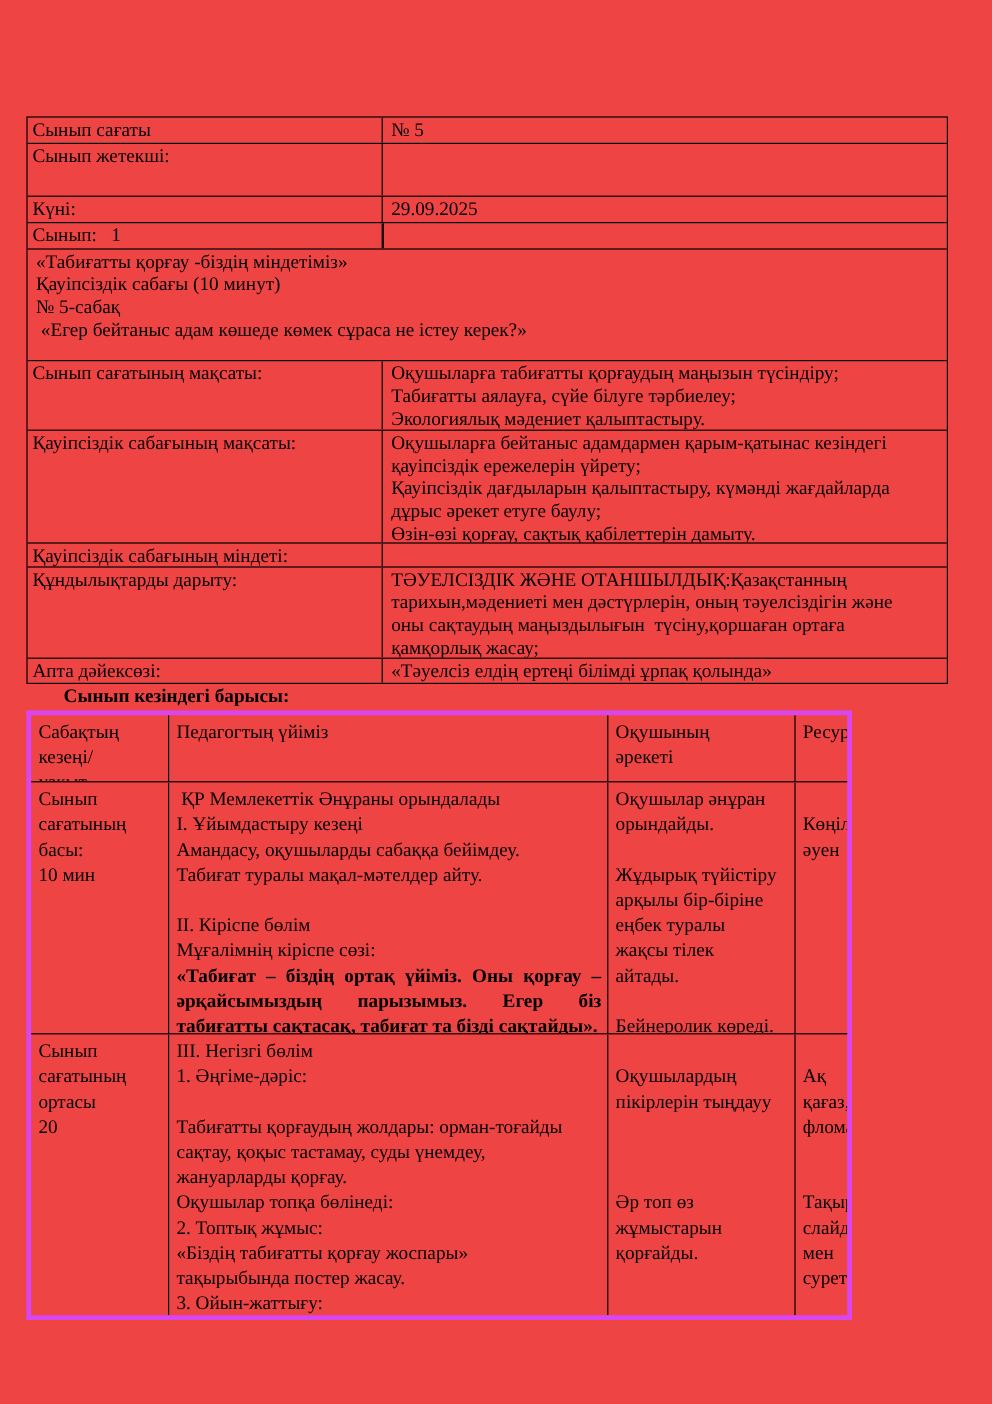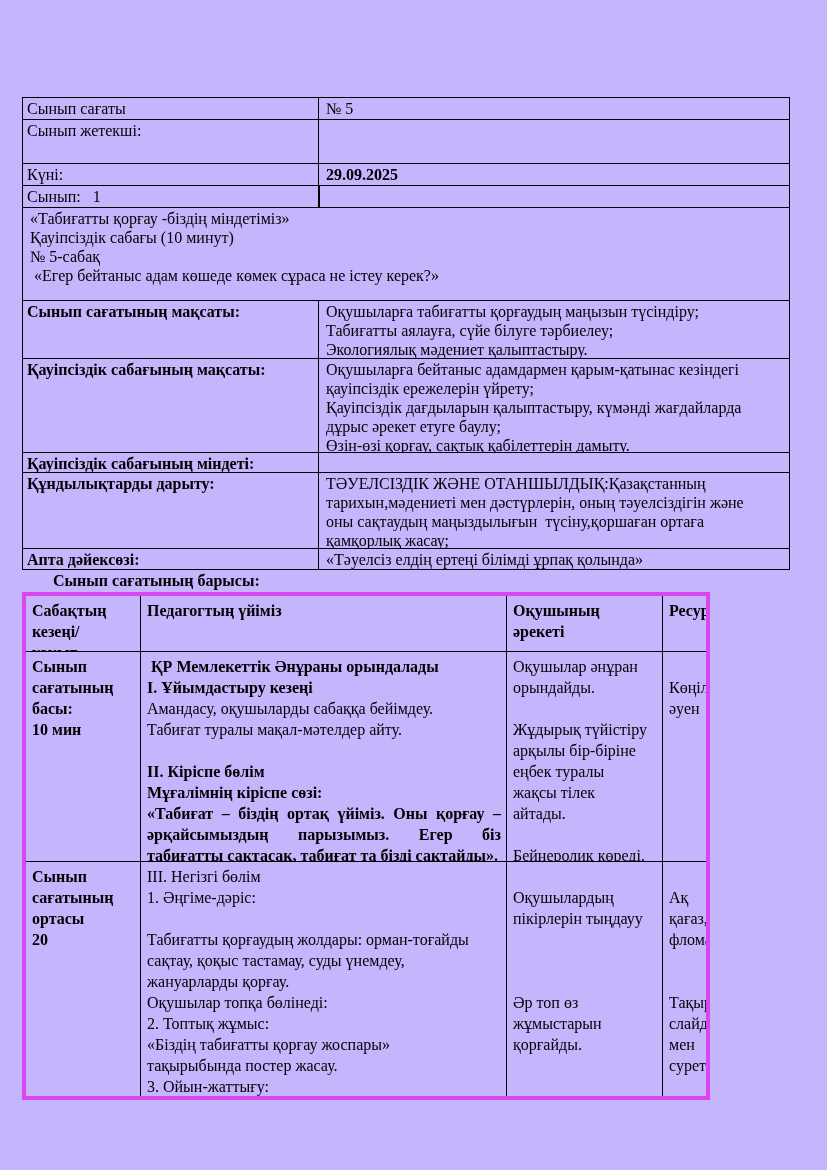--- a/index.html
+++ b/index.html
@@ -1,23 +1,23 @@
 <!DOCTYPE html>
 <html><head>
 <meta charset="utf-8">
 <style>
   html,body { margin:0; padding:0; background:#e8e8e8; }
   .page {
     position:relative; width:827px; height:1170px; margin:0 auto;
-    background:#c4b5fd; color:#000;
+    background:#ef4444; color:#000;
     font-family:"Liberation Serif", "DejaVu Serif", serif;
     font-size:16px; overflow:hidden;
   }
   * { box-sizing:border-box; }
-  .b { font-weight:bold; }
+  .b { font-weight:normal; }
   .ln { white-space:pre-wrap; min-height:1em; }
   .j  { text-align:justify; white-space:normal;font-weight:bold; }
 
   
   .t1 { position:absolute; left:22px; top:97px; width:768px;
         border:1px solid #000; }
   .t1 .row { display:flex; border-bottom:1px solid #000; overflow:hidden; }
   .t1 .row:last-child { border-bottom:none; }
   .t1 .lbl { width:296px; flex:0 0 296px; border-right:1px solid #000;
              padding:1px 2px 0 4px; line-height:19px; white-space:pre-wrap; }
@@ -108,21 +108,21 @@
 қамқорлық жасау;</div>
     </div>
 
     <div class="row h20">
       <div class="lbl b">Апта дәйексөзі:</div>
       <div class="val">«Тәуелсіз елдің ертеңі білімді ұрпақ қолында»</div>
     </div>
 
   </div>
 
-  <div class="flow-title">Сынып сағатының барысы:</div>
+  <div class="flow-title">Сынып кезіндегі барысы:</div>
 
   <div class="t2">
 
     <div class="row hh56">
       <div class="c c1 b">Сабақтың
 кезеңі/
 уақыт</div>
       <div class="c c2 b hdr-teacher">Педагогтың үйіміз</div>
       <div class="c c3 b">Оқушының
 әрекеті</div>

